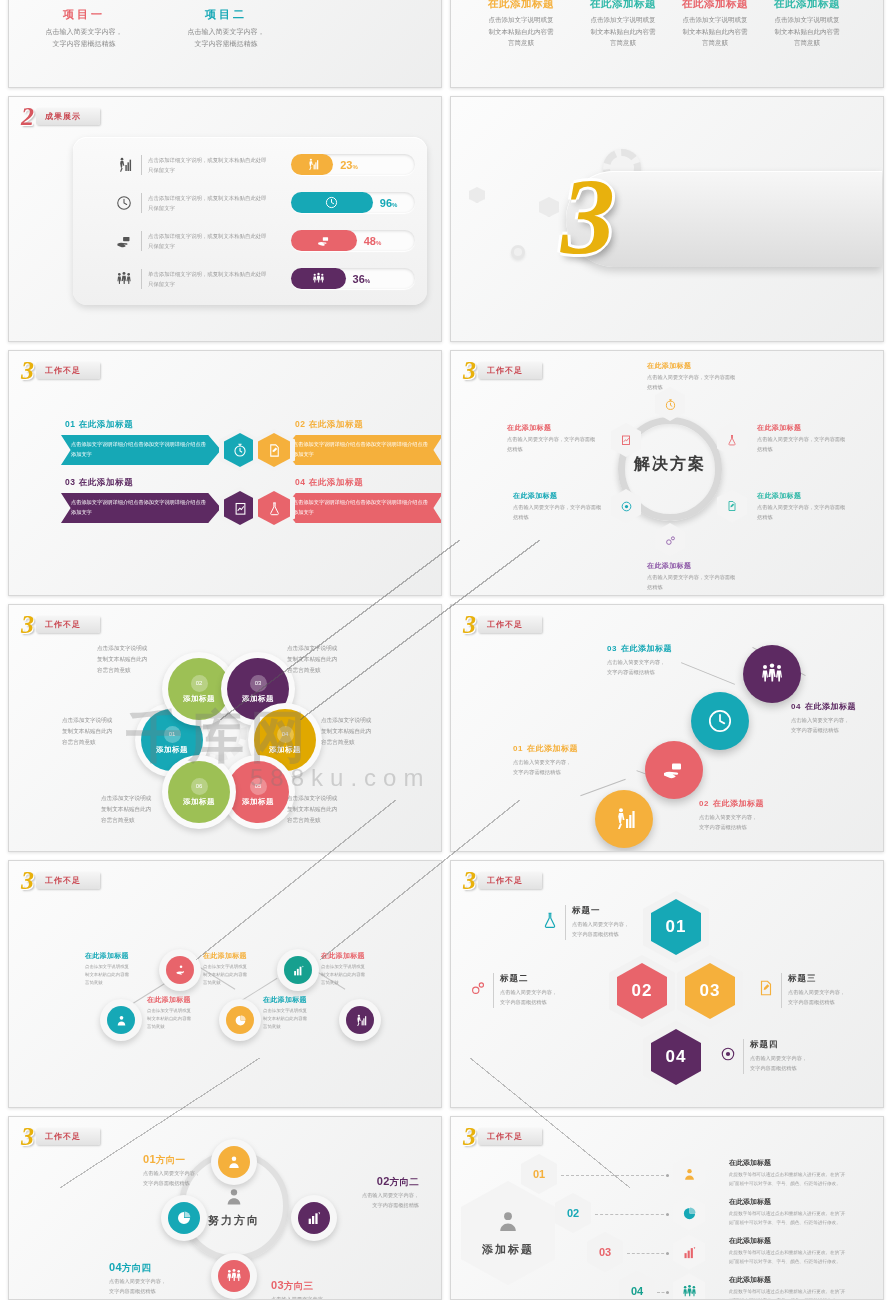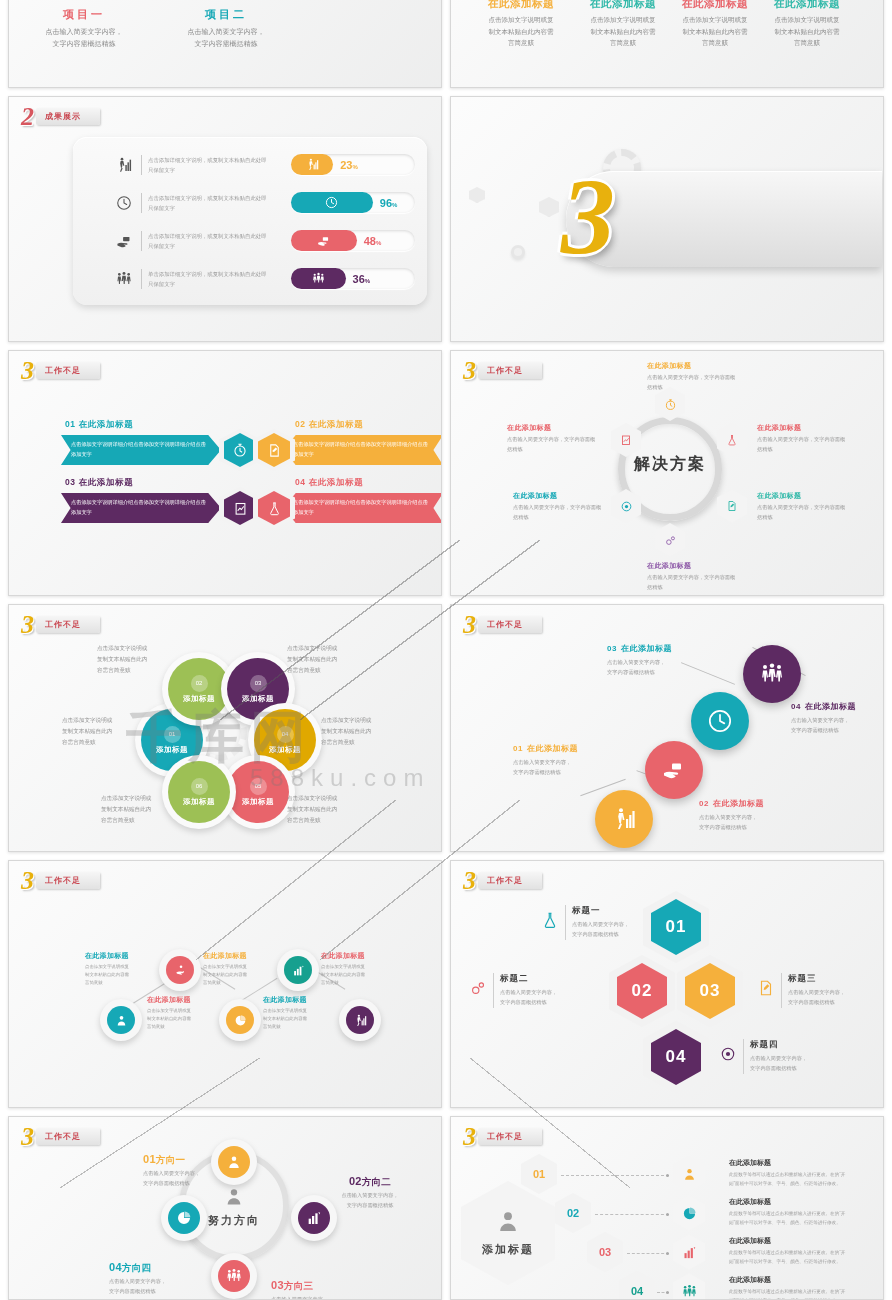--- a/index.html
+++ b/index.html
@@ -802,21 +802,21 @@
             <path d="M12 3a9 9 0 1 0 9 9h-9z"></path>
             <path d="M12.8 2.2V11h8.8a9 9 0 0 0-8.8-8.8z" opacity=".65"></path>
           </svg>
         </div>
     </div>
 
     <div class="lab" style="left:134px;top:36px;text-align:left">
       <h5 style="color:#F5B03C"><b>01</b><span>方向一</span></h5>
       <p>点击输入简要文字内容，<br>文字内容需概括精炼</p>
     </div>
-    <div class="lab" style="left:312px;top:58px;text-align:center">
+    <div class="lab" style="left:312px;top:58px;text-align:right">
       <h5 style="color:#5D2A62"><b>02</b><span>方向二</span></h5>
       <p>点击输入简要文字内容，<br>文字内容需概括精炼</p>
     </div>
     <div class="lab" style="left:262px;top:162px;text-align:left">
       <h5 style="color:#E8646B"><b>03</b><span>方向三</span></h5>
       <p>点击输入简要文字内容，<br>文字内容需概括精炼</p>
     </div>
     <div class="lab" style="left:100px;top:144px;text-align:left">
       <h5 style="color:#16A8B6"><b>04</b><span>方向四</span></h5>
       <p>点击输入简要文字内容，<br>文字内容需概括精炼</p>

